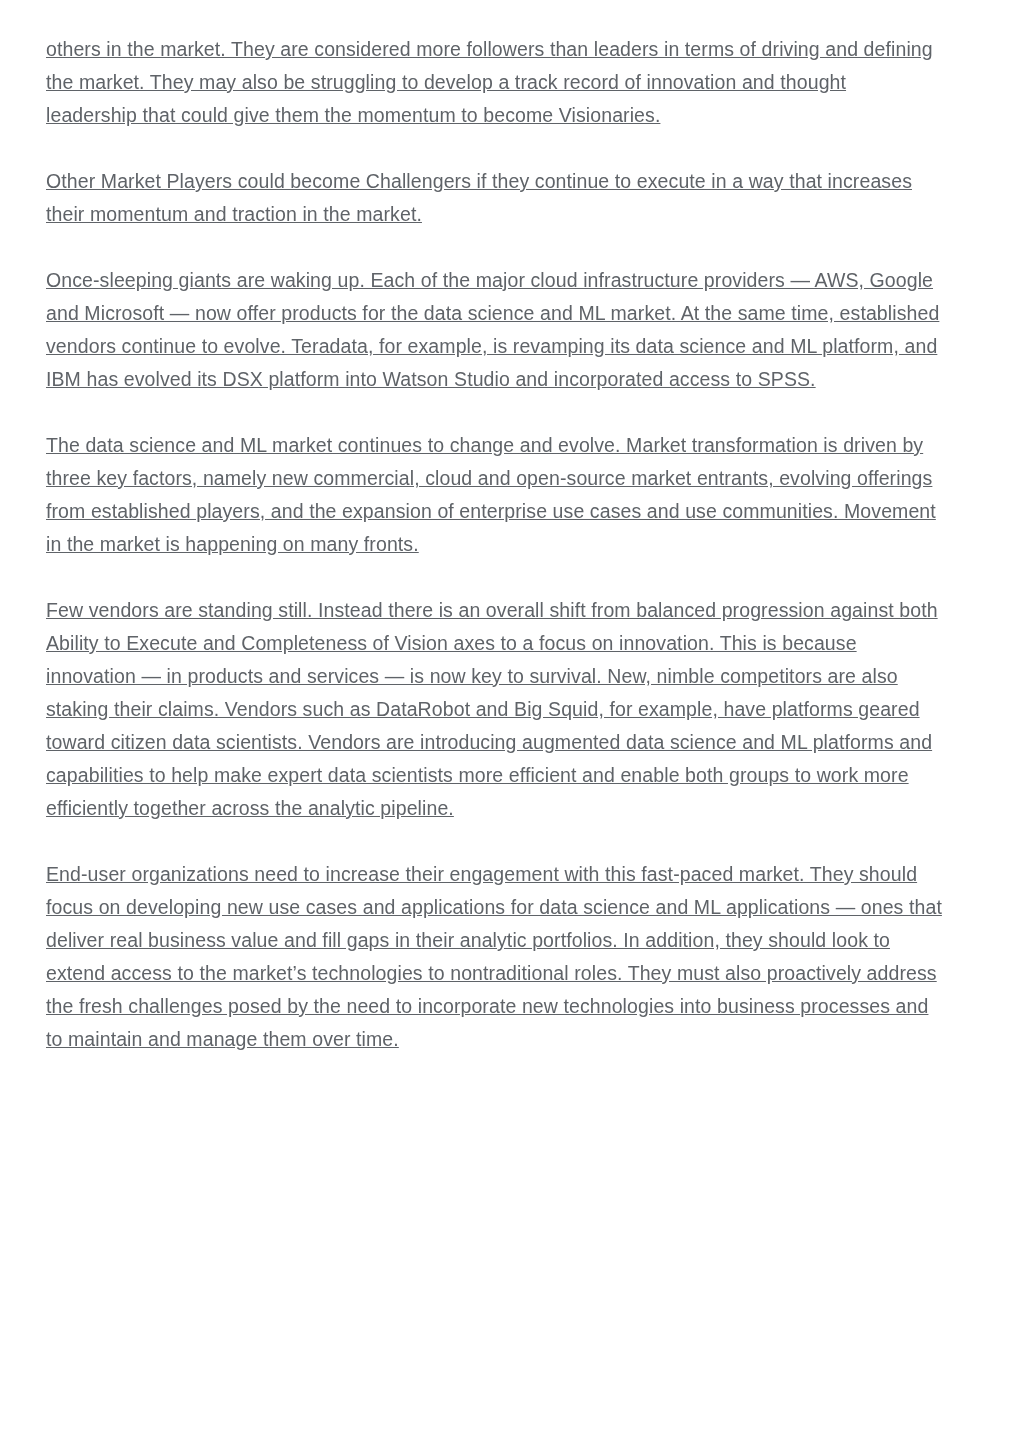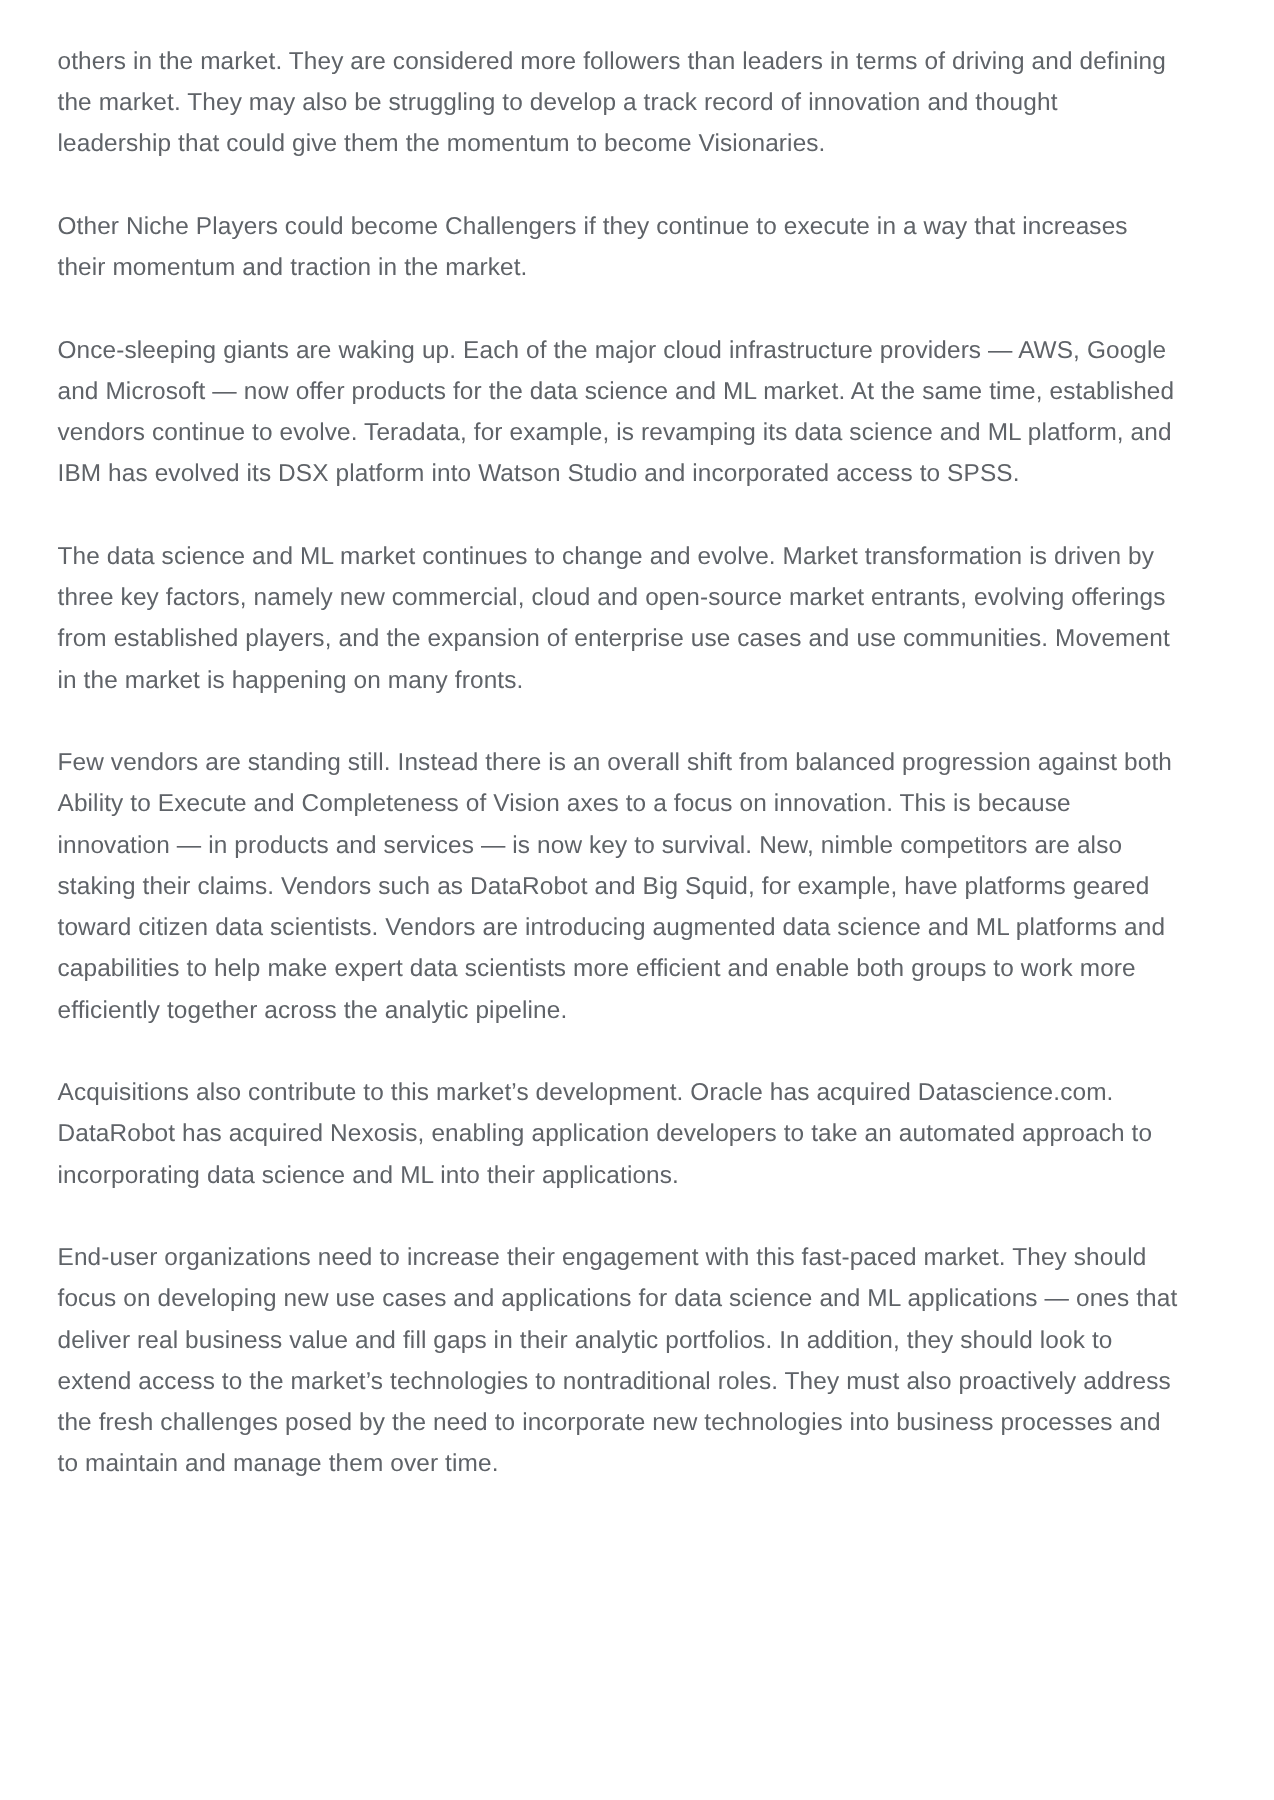--- a/index.html
+++ b/index.html
@@ -11,20 +11,21 @@
     width: 1019px;
     height: 1440px;
     font-family: "Liberation Sans", "DejaVu Sans", sans-serif;
     overflow: hidden;
   }
   .doc {
     box-sizing: border-box;
     width: 990px;
     padding: 33px 48px 0 46px;
     color: #5f6368;
+    text-decoration: underline;
   }
   .doc p {
     margin: 0 0 33px 0;
     max-width: 924px;
     font-size: 19.5px;
     line-height: 33px;
     font-weight: 400;
     letter-spacing: 0.1px;
     color: #5f6368;
   }
@@ -38,19 +39,18 @@
     font-weight: 700;
     color: #2b2b2b;
     letter-spacing: 0.2px;
   }
 </style>
 </head>
 <body>
 
 <div class="doc">
   <p>others in the market. They are considered more followers than leaders in terms of driving and defining the market. They may also be struggling to develop a track record of innovation and thought leadership that could give them the momentum to become Visionaries.</p>
-  <p>Other Niche Players could become Challengers if they continue to execute in a way that increases their momentum and traction in the market.</p>
+  <p>Other Market Players could become Challengers if they continue to execute in a way that increases their momentum and traction in the market.</p>
   <p>Once-sleeping giants are waking up. Each of the major cloud infrastructure providers — AWS, Google and Microsoft — now offer products for the data science and ML market. At the same time, established vendors continue to evolve. Teradata, for example, is revamping its data science and ML platform, and IBM has evolved its DSX platform into Watson Studio and incorporated access to SPSS.</p>
   <p>The data science and ML market continues to change and evolve. Market transformation is driven by three key factors, namely new commercial, cloud and open-source market entrants, evolving offerings from established players, and the expansion of enterprise use cases and use communities. Movement in the market is happening on many fronts.</p>
   <p>Few vendors are standing still. Instead there is an overall shift from balanced progression against both Ability to Execute and Completeness of Vision axes to a focus on innovation. This is because innovation — in products and services — is now key to survival. New, nimble competitors are also staking their claims. Vendors such as DataRobot and Big Squid, for example, have platforms geared toward citizen data scientists. Vendors are introducing augmented data science and ML platforms and capabilities to help make expert data scientists more efficient and enable both groups to work more efficiently together across the analytic pipeline.</p>
-  <p>Acquisitions also contribute to this market’s development. Oracle has acquired Datascience.com. DataRobot has acquired Nexosis, enabling application developers to take an automated approach to incorporating data science and ML into their applications.</p>
   <p>End-user organizations need to increase their engagement with this fast-paced market. They should focus on developing new use cases and applications for data science and ML applications — ones that deliver real business value and fill gaps in their analytic portfolios. In addition, they should look to extend access to the market’s technologies to nontraditional roles. They must also proactively address the fresh challenges posed by the need to incorporate new technologies into business processes and to maintain and manage them over time.</p>
 </div>
 
 </body></html>

